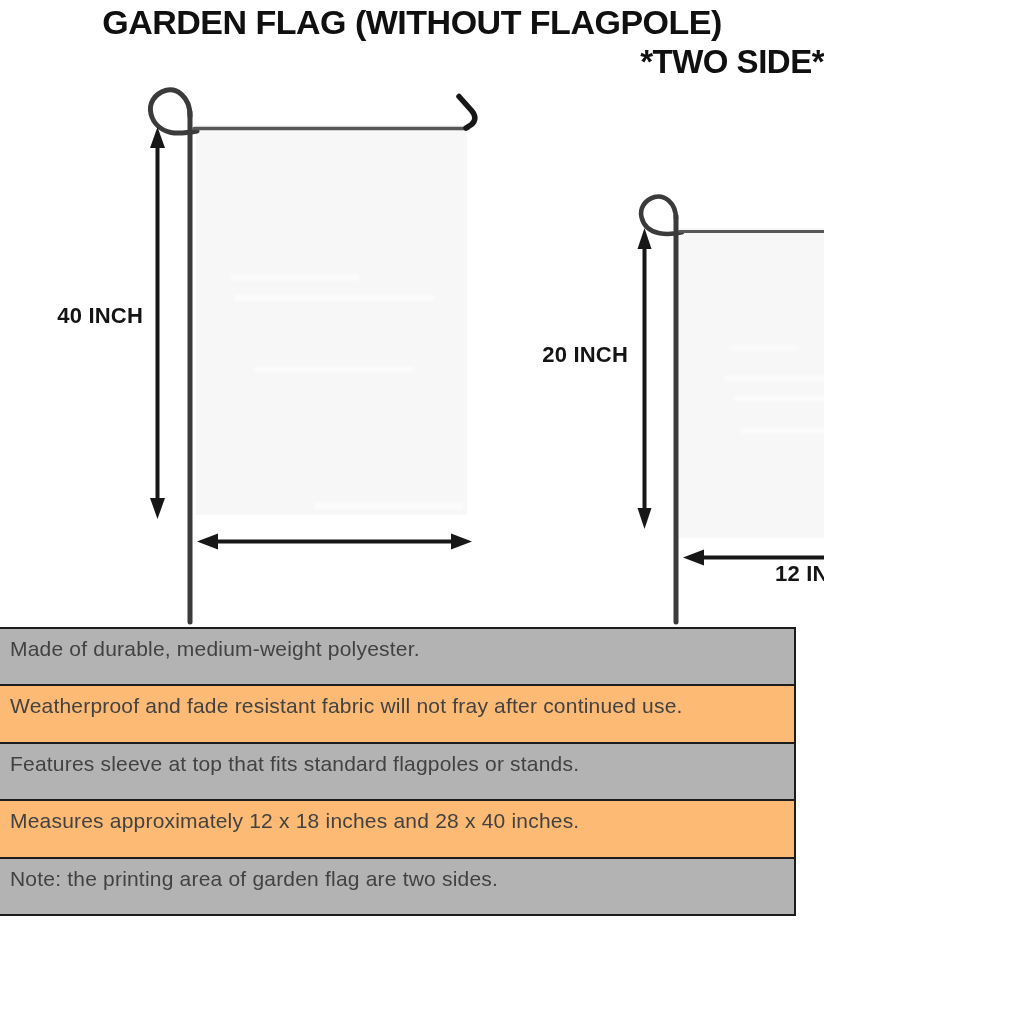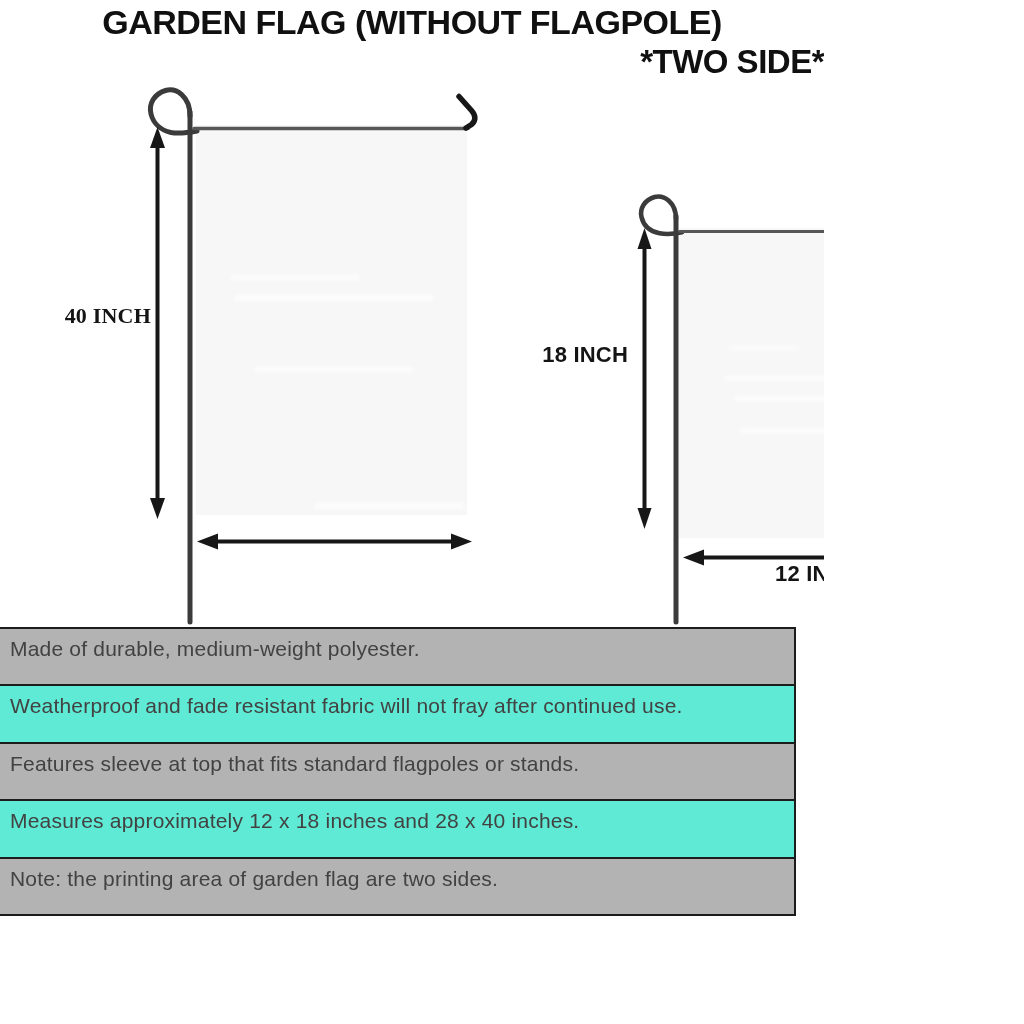--- a/index.html
+++ b/index.html
@@ -20,34 +20,34 @@
   .streak { position:absolute; background:rgba(255,255,255,0.75); border-radius:4px; filter:blur(2px); }
 
   
   svg.diagram { position:absolute; left:0; top:0; z-index:2; pointer-events:none; }
 
   
   .dim-label {
     position:absolute; z-index:3; font-size:22px; font-weight:bold;
     color:#141414; letter-spacing:0.2px; white-space:nowrap;
   }
-  .label-h-large { top:303px; left:8px; width:143px; text-align:right;font-family:Liberation Serif, serif; }
+  .label-h-large { top:303px; left:0; width:143px; text-align:right; }
   .label-w-large { top:546px; left:197px; width:274px; text-align:center; }
   .label-h-small { top:342px; left:488px; width:140px; text-align:right; }
   .label-w-small { top:561px; left:709px; width:218px; text-align:center; }
 
   
   .features {
     position:absolute; left:-2px; top:627px; width:798px; height:289px;
     border:2px solid #1c1c1c; box-sizing:border-box;
     display:flex; flex-direction:column; background:#ffffff; z-index:4;
   }
   .feature-row {
     flex:1; padding:8px 12px 0 10px; font-size:21px; color:#424242;
-    letter-spacing:0.2px; background:#5eead4;
+    letter-spacing:0.2px; background:#fdba74;
   }
   .feature-row:nth-child(odd) { background:#b3b3b3; }
   .feature-row + .feature-row { border-top:2px solid #1c1c1c; }
 </style>
 </head>
 <body>
 
 <div class="stage">
 
   <div class="title-block">
@@ -94,21 +94,21 @@
       <polygon points="644.5,228 637.5,249 651.5,249" fill="#171717"></polygon>
       <polygon points="644.5,529 637.5,508 651.5,508" fill="#171717"></polygon>
 
       <path d="M699 557.5 L885 557.5" stroke="#171717" stroke-width="4"></path>
       <polygon points="683,557.5 704,549.5 704,565.5" fill="#171717"></polygon>
       <polygon points="901,557.5 880,549.5 880,565.5" fill="#171717"></polygon>
     </g>
   </svg>
 
   <div class="dim-label label-h-large">40 INCH</div>
-  <div class="dim-label label-h-small">18 INCH</div>
+  <div class="dim-label label-h-small">20 INCH</div>
   <div class="dim-label label-w-small">12 INCH</div>
 
   <div class="features">
     <div class="feature-row">
       <span>Made of durable, medium-weight polyester.</span>
     </div>
     <div class="feature-row">
       <span>Weatherproof and fade resistant fabric will not fray after continued use.</span>
     </div>
     <div class="feature-row">

